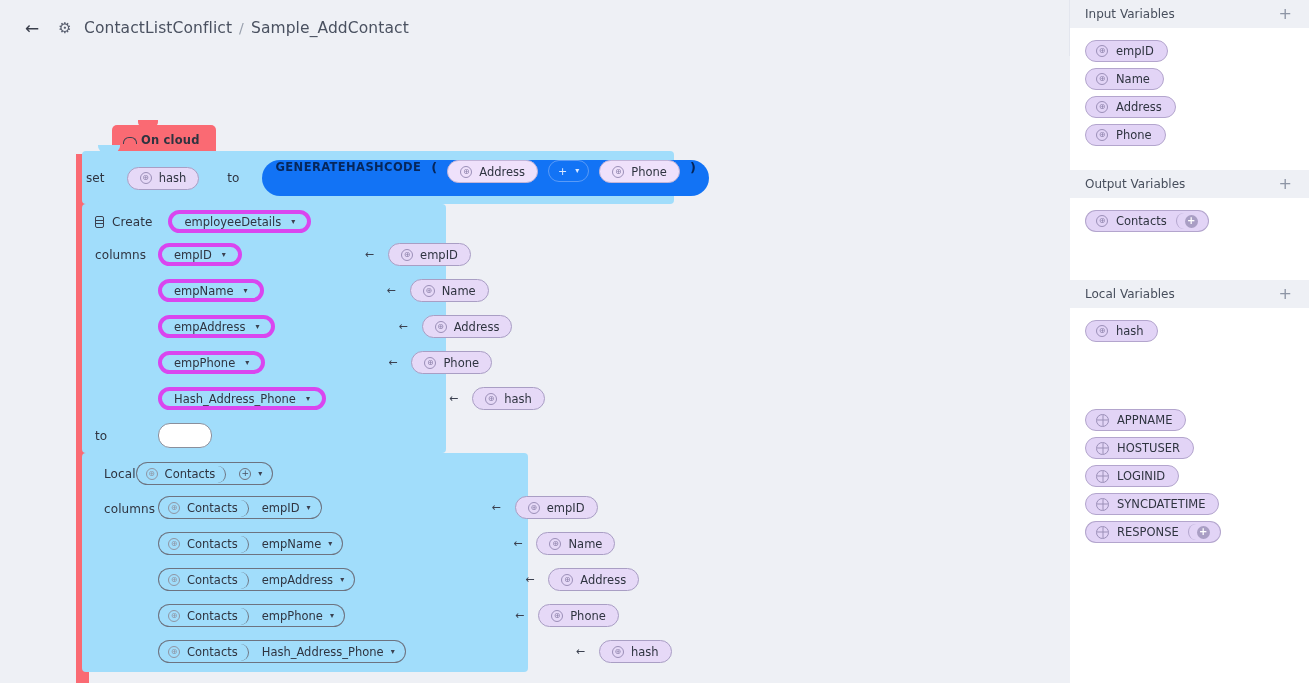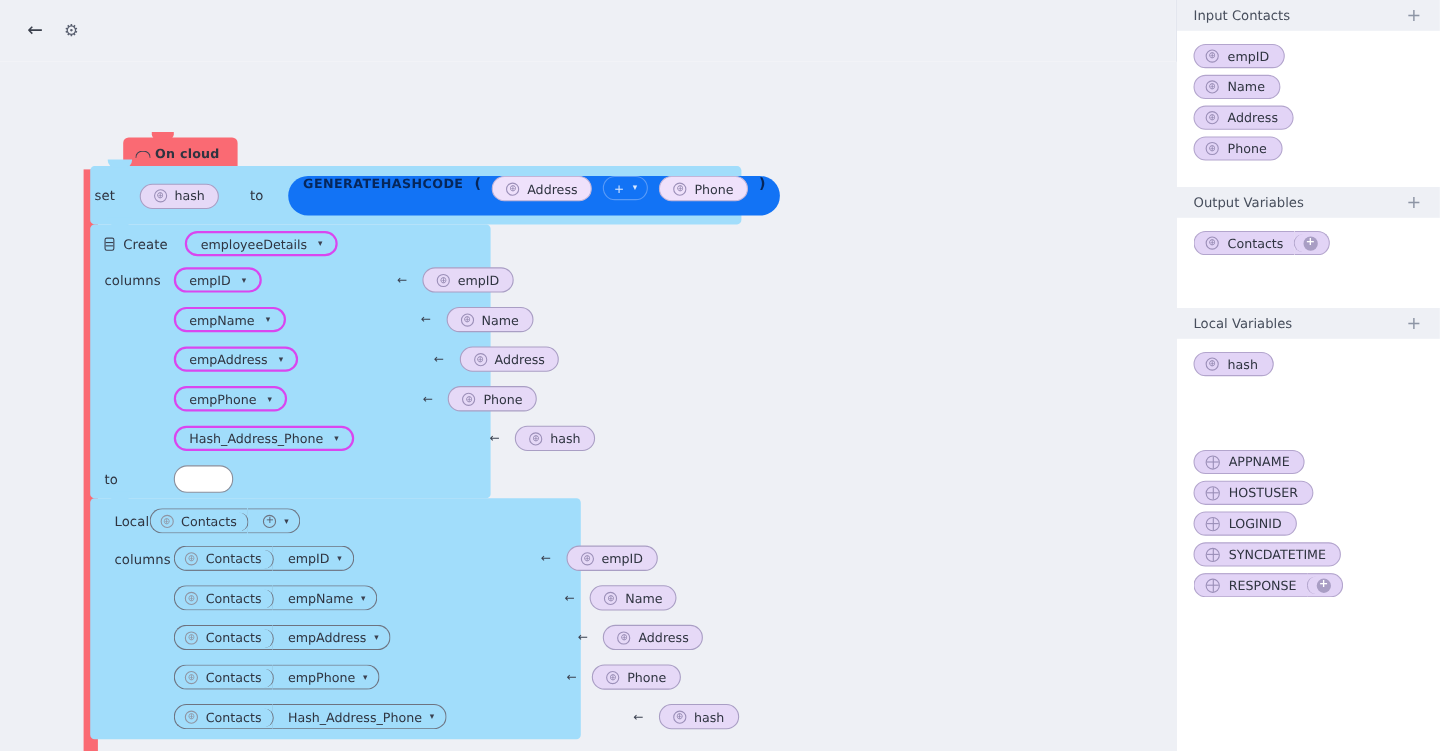--- a/index.html
+++ b/index.html
@@ -117,21 +117,21 @@
     border-radius: 12px;
     background: #e6d9f7;
     border: 1px solid #a99ec4;
     font-size: 11.5px; color: #2f3440;
     white-space: nowrap;
   }
   .chip.white {
     background: #ffffff; border: 1px solid #8a8f9c;
   }
   .chip.plain {
-    background: transparent; border: 2px solid #d946ef; color: #2f3440;
+    background: transparent; border: 4px solid #d946ef; color: #2f3440;
   }
   .vico {
     width: 12px; height: 12px; border-radius: 50%;
     border: 1.3px solid #9b8fb8; flex: 0 0 auto;
     display: flex; align-items: center; justify-content: center;
     font-size: 8px; color: #8d82ab; line-height: 1;
   }
   .caret {
     font-size: 8px; color: #3b4150; margin-left: 3px; line-height: 1;
   }
@@ -262,20 +262,25 @@
 </head>
 <body>
 
 <div class="app">
 
   <div class="main">
 
     <div class="topbar">
       <div class="back-arrow">←</div>
       <div class="gear">⚙</div>
+      <div class="crumbs">
+        <span>ContactListConflict</span>
+        <span class="crumb-sep">/</span>
+        <span>Sample_AddContact</span>
+      </div>
     </div>
 
     <div class="canvas">
 
       <div class="event-block">
         <div class="ev-head">
           <span class="cloud-ico"></span>
           <span>On cloud</span>
         </div>
         <div class="ev-notch-top"></div>
@@ -477,21 +482,21 @@
               </span>
             </div>
           </div>
       </div>
 
     </div>
   </div>
 
   <div class="side" id="sidebar">
       <div class="sect-head">
-        <span>Input Contacts</span>
+        <span>Input Variables</span>
         <span class="sect-plus">+</span>
       </div>
       <div class="sect-body">
         <div class="vchip">
           <span class="vico">⊕</span>
           <span>empID</span>
         </div>
         <div class="vchip">
           <span class="vico">⊕</span>
           <span>Name</span>

